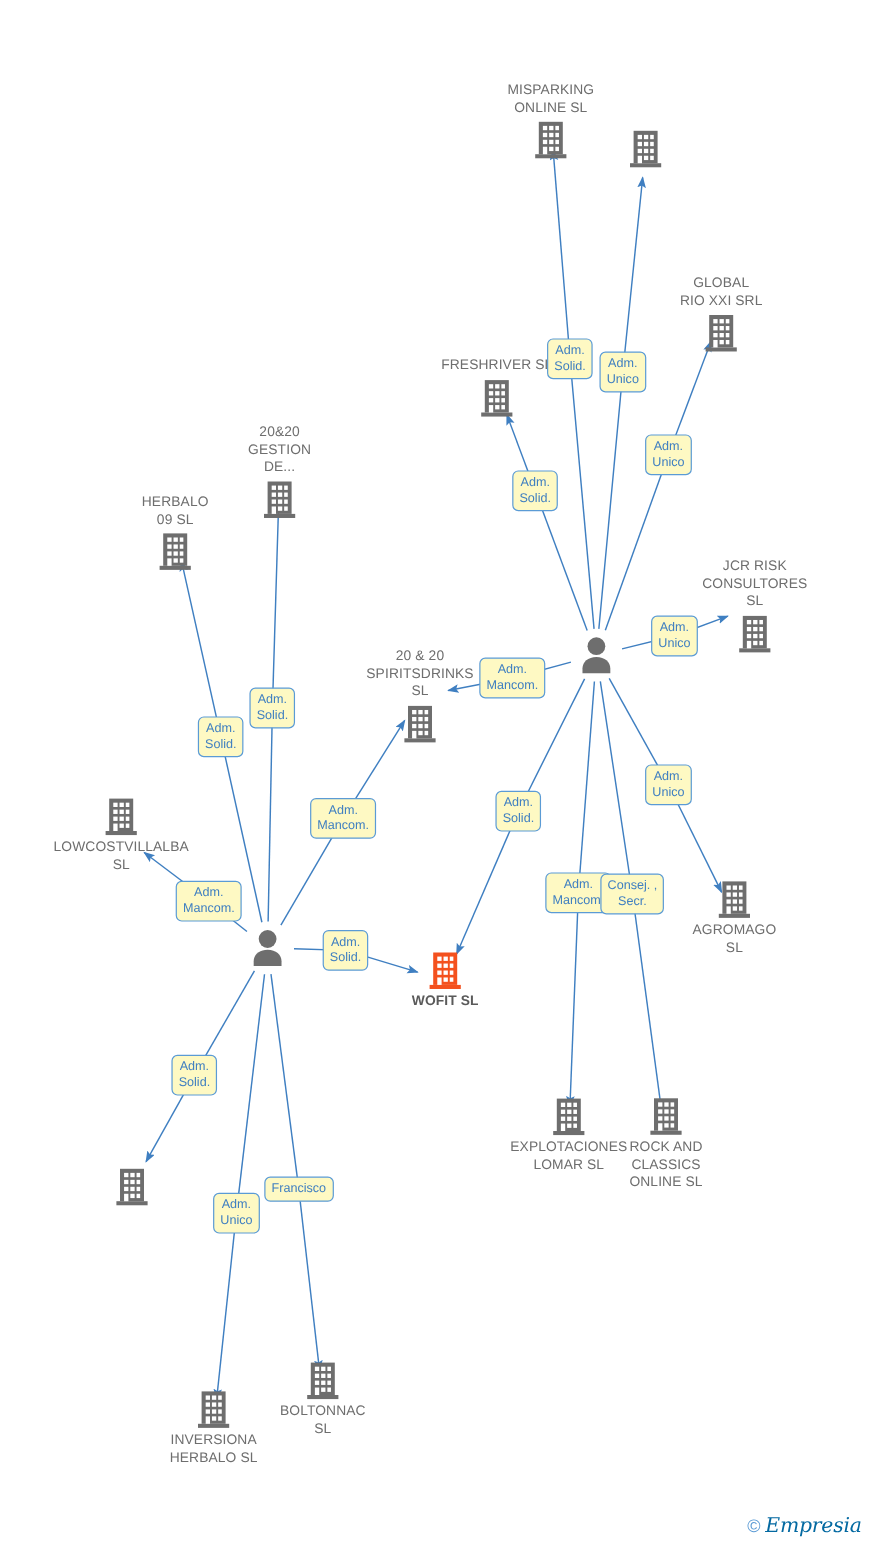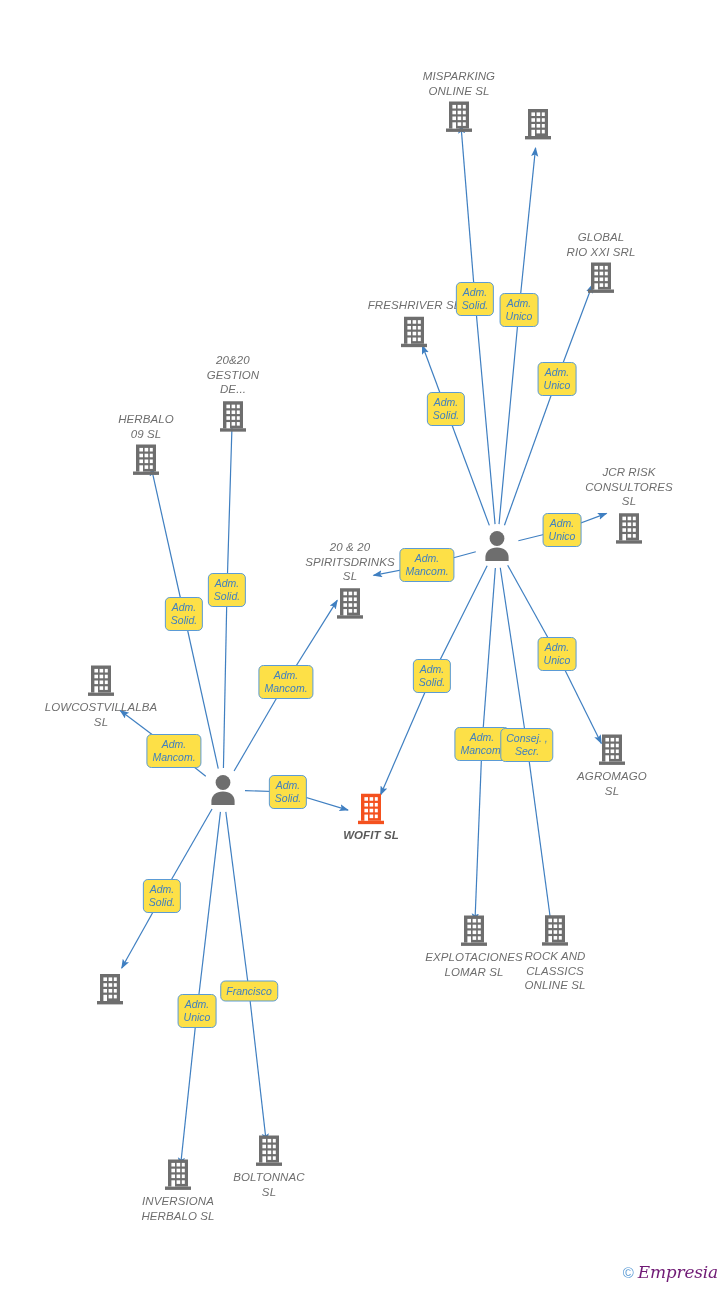--- a/index.html
+++ b/index.html
@@ -12,21 +12,20 @@
     width: 728px;
     height: 1290px;
     position: relative;
     overflow: hidden;
   }
   #graph {
     position: absolute;
     left: 0; top: 0;
     width: 728px;
     height: 1152px;
-    font-style: italic;
   }
   .layer-edges {
     position: absolute;
     left: 0; top: 0;
     width: 728px; height: 1290px;
     pointer-events: none;
   }
   .node {
     position: absolute;
     transform: translate(-50%, -50%);
@@ -47,21 +46,21 @@
   }
   .node.company .nlabel { color: #6e6e6e; }
   .node.person .nlabel { color: #6e6e6e; }
   .node.focus .nlabel { color: #5a5a5a; font-weight: bold; }
   .node.label-above .nlabel { margin-bottom: 2px; }
   .node.label-below .nlabel { margin-top: 2px; }
 
   .edge-label {
     position: absolute;
     transform: translate(-50%, -50%);
-    background: #fde047;
+    background: #fef9c3;
     border: 1px solid #5b9bd5;
     border-radius: 5px;
     color: #3f7fc1;
     font-size: 10.5px;
     line-height: 13px;
     text-align: center;
     padding: 3px 5px;
     white-space: pre-line;
     box-sizing: border-box;
   }
@@ -72,21 +71,21 @@
     display: flex;
     align-items: center;
     gap: 4px;
     font-size: 16px;
   }
   .watermark .wm-c {
     color: #5b9bd5;
     font-size: 15px;
   }
   .watermark .wm-text {
-    color: #701a75;
+    color: #0369a1;
     font-family: "DejaVu Serif", serif;
     font-style: italic;
     font-size: 17px;
     letter-spacing: -0.2px;
   }
 </style>
 </head>
 <body>
 
 <div id="graph">

